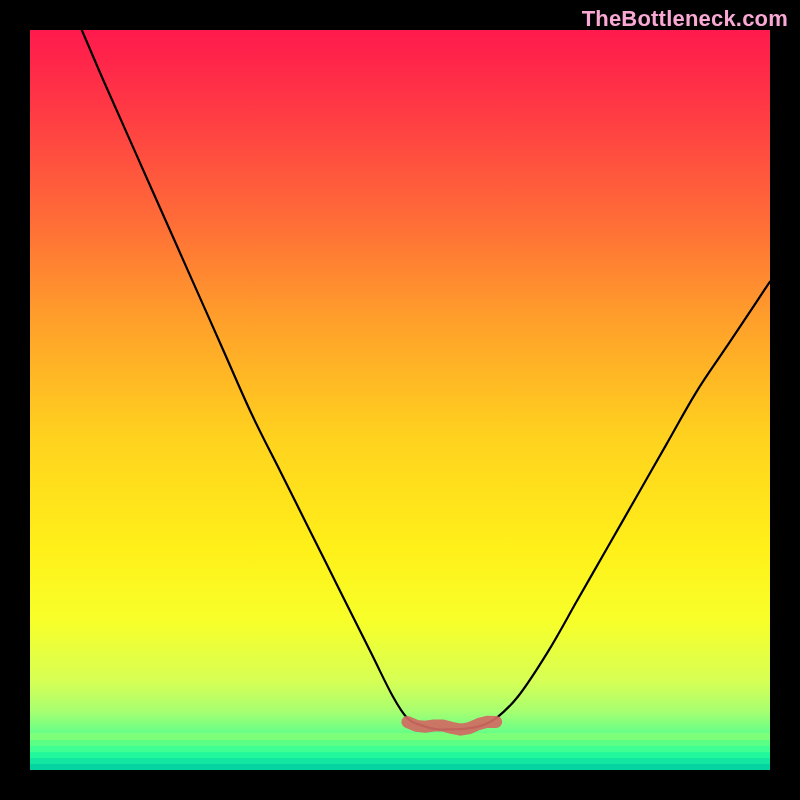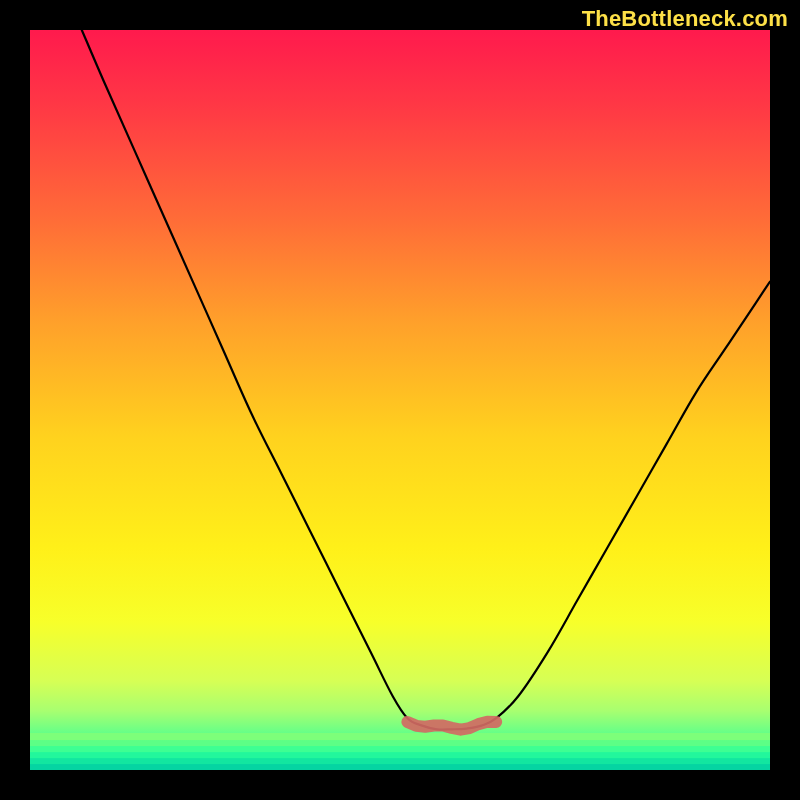--- a/index.html
+++ b/index.html
@@ -14,21 +14,21 @@
   .frame {
     position: relative;
     width: 800px;
     height: 800px;
     background: #000;
   }
   .watermark {
     position: absolute;
     top: 6px;
     right: 12px;
-    color: #fde047;
+    color: #f9a8d4;
     font-size: 22px;
     font-weight: 600;
     letter-spacing: 0.2px;
     z-index: 20;
   }
   .plot-clip {
     position: absolute;
     left: 30px;
     top: 30px;
     width: 740px;

